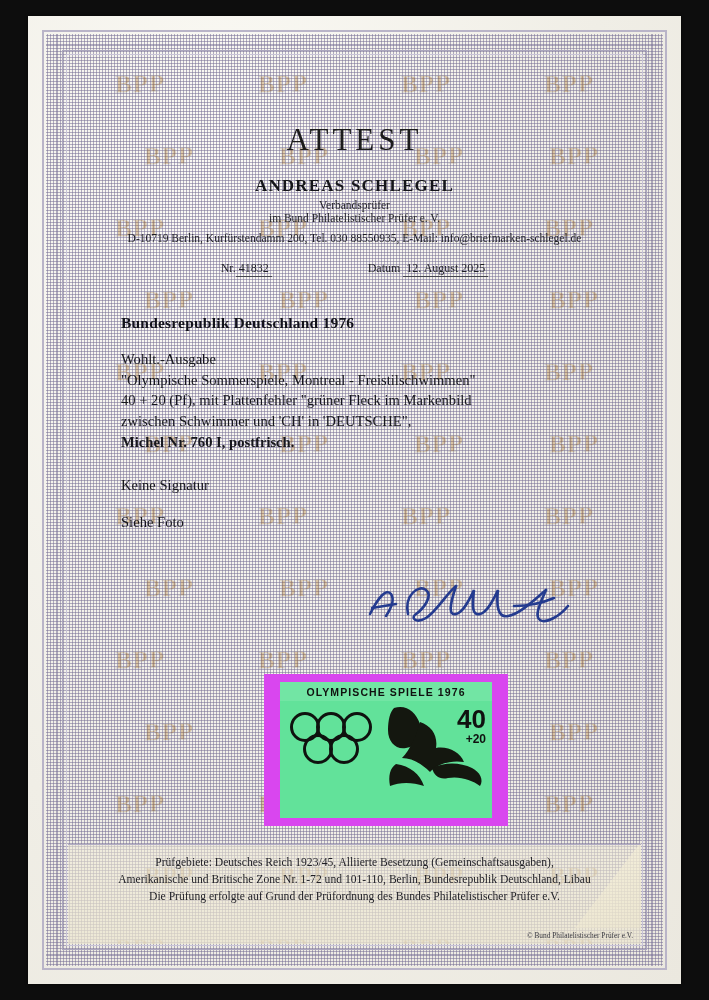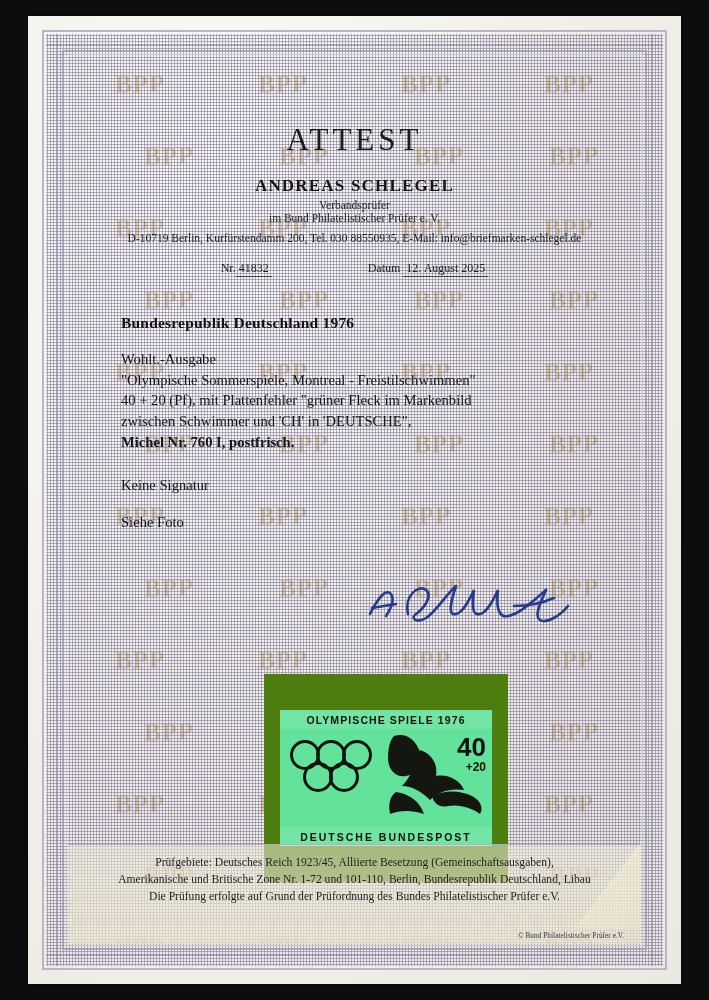--- a/index.html
+++ b/index.html
@@ -189,22 +189,22 @@
     width: 220px;
     height: 70px;
   }
 
   
   .stamp-wrap {
     position: absolute;
     left: 190px;
     top: 612px;
     width: 244px;
-    height: 208px;
-    background: #4d7c0f;
+    height: 152px;
+    background: #d946ef;
     padding: 0;
     box-sizing: border-box;
     display: flex;
     align-items: center;
     justify-content: center;
   }
   .stamp {
     position: relative;
     width: 212px;
     height: 136px;
@@ -285,21 +285,21 @@
   }
   .footer-text {
     text-align: center;
     font-size: 11.6px;
     line-height: 1.45;
     color: #1e1e24;
     padding: 0 26px;
   }
   .footer-credit {
     position: absolute;
-    right: 17px;
+    right: 8px;
     bottom: 4px;
     font-size: 7.4px;
     color: #3a3a42;
     padding-left: 40px;
   }
   
   .tape {
     position: absolute;
     right: 40px;
     bottom: 56px;
@@ -447,21 +447,20 @@
             <path d="M92 16 C86 34, 84 46, 92 44 C100 42, 106 28, 110 20 C108 36, 108 46, 116 44 C124 42, 130 28, 134 20 C132 36, 134 48, 144 46 C156 44, 170 30, 182 20"></path>
             <path d="M150 36 C162 36, 176 34, 190 28"></path>
             <path d="M182 20 C176 34, 170 46, 176 50 C182 54, 196 46, 204 36"></path>
           </g>
         </svg>
       </div>
 
       <div class="stamp-wrap">
         <div class="stamp">
           <div class="stamp-top">OLYMPISCHE SPIELE 1976</div>
-          <div class="stamp-bottom">DEUTSCHE BUNDESPOST</div>
 
           <div class="rings">
             <div class="ring" style="left:0;top:0;"></div>
             <div class="ring" style="left:26px;top:0;"></div>
             <div class="ring" style="left:52px;top:0;"></div>
             <div class="ring" style="left:13px;top:22px;"></div>
             <div class="ring" style="left:39px;top:22px;"></div>
           </div>
 
           <div class="swimmer">

